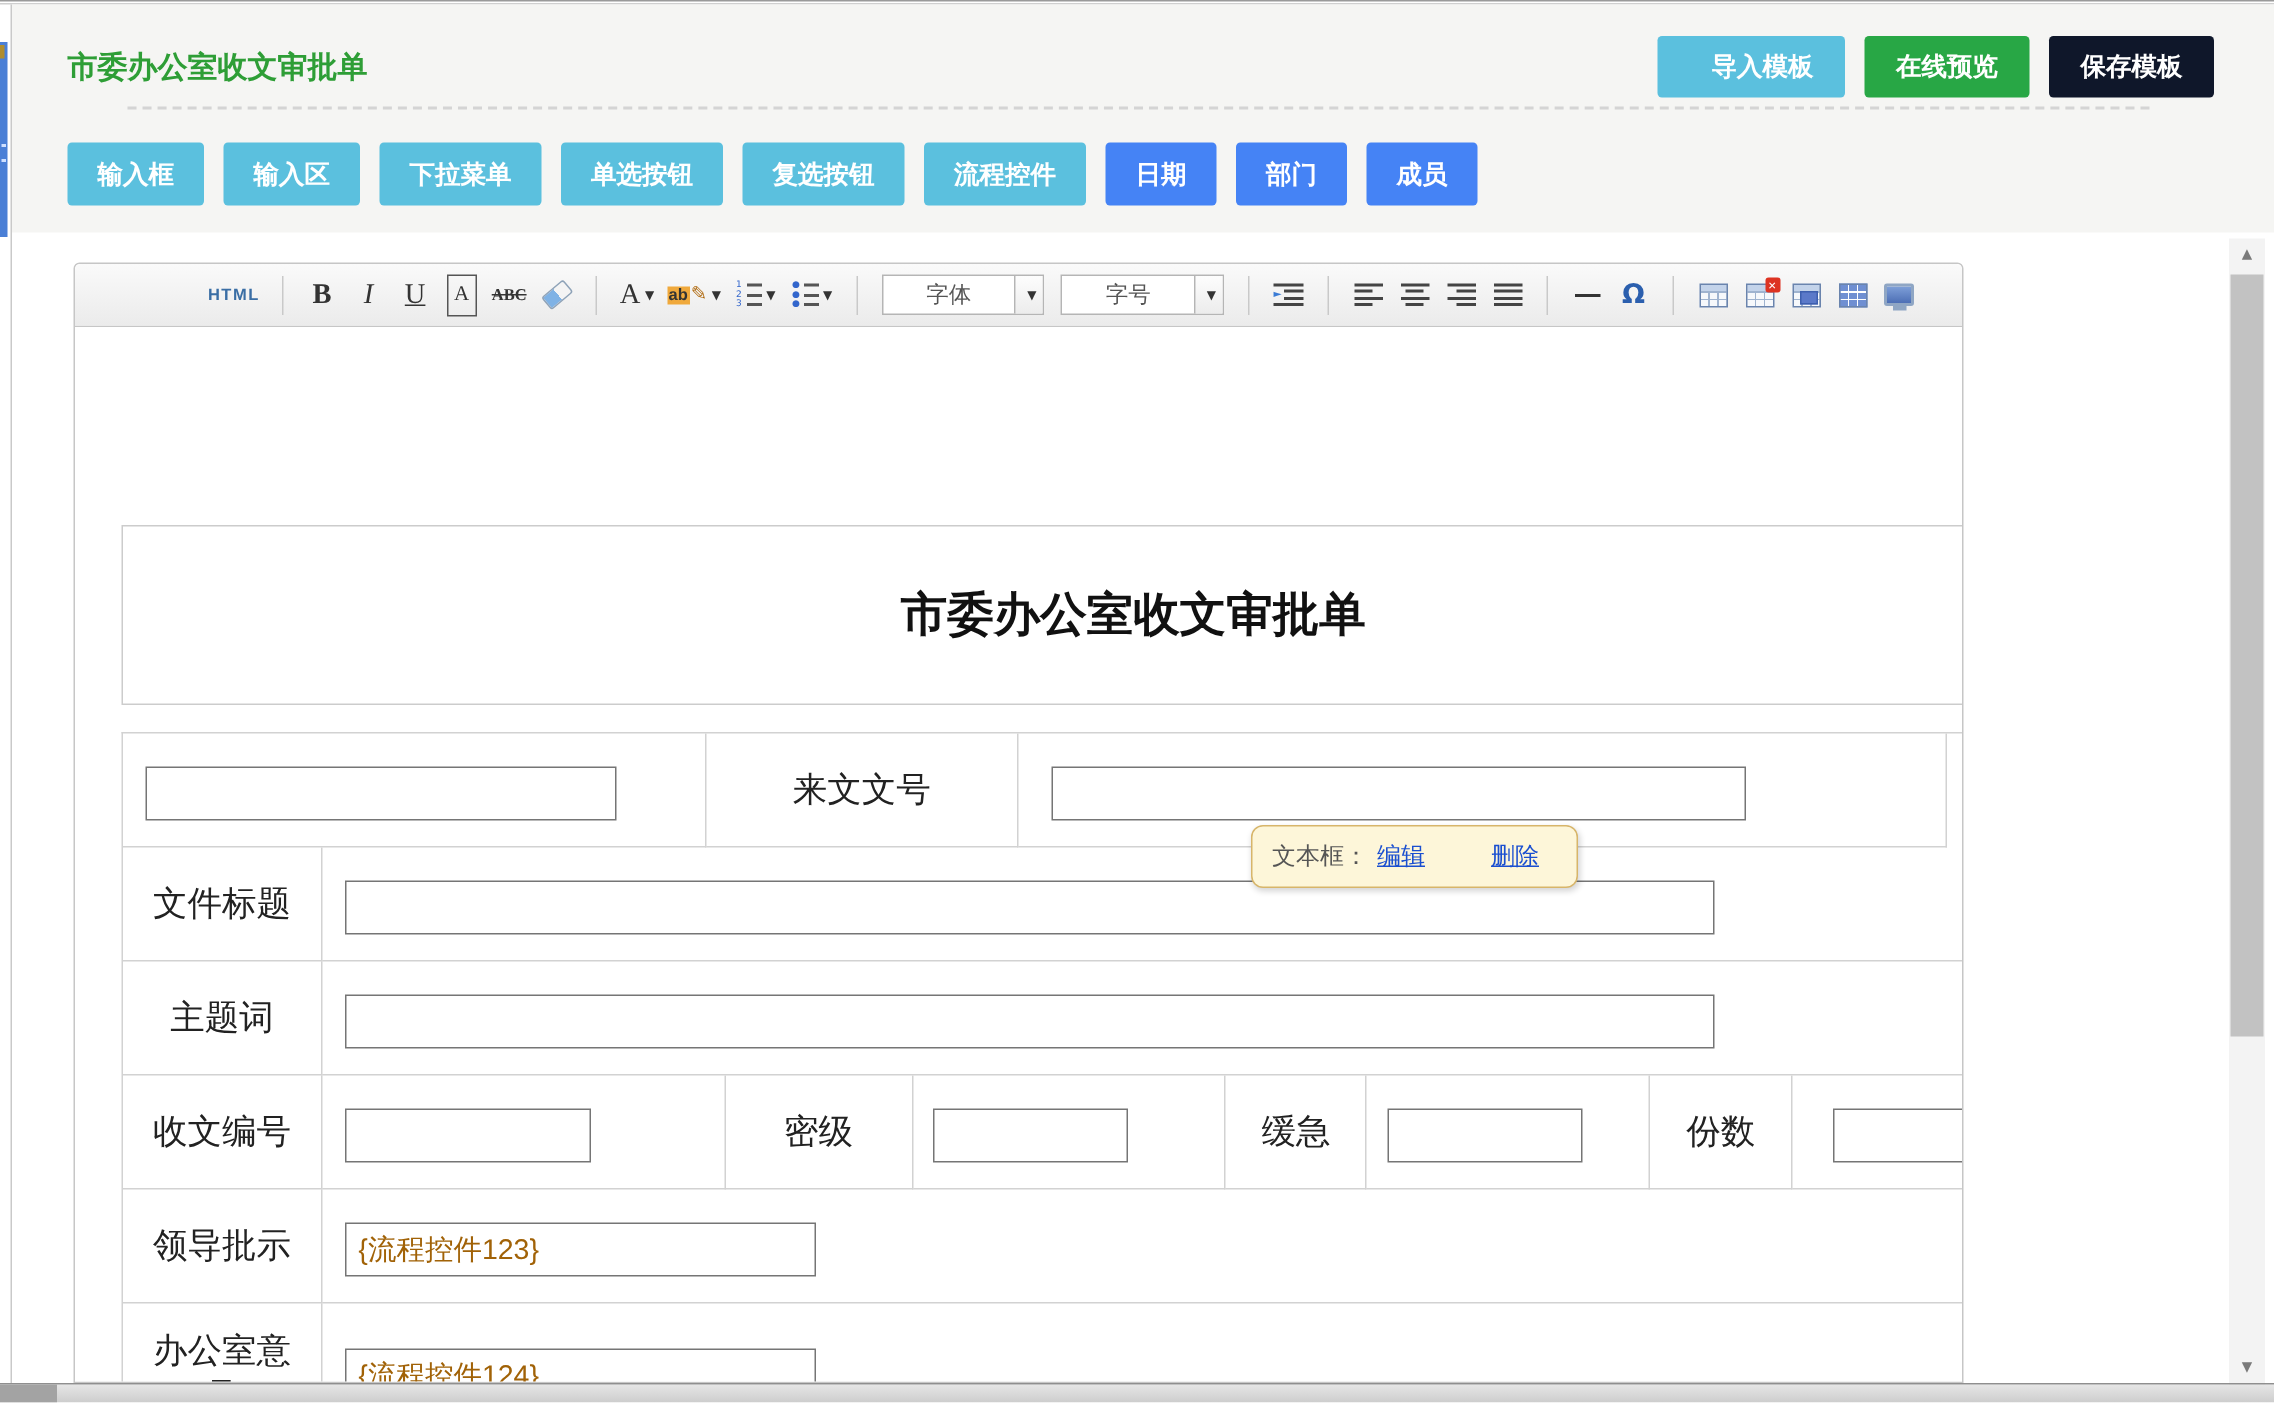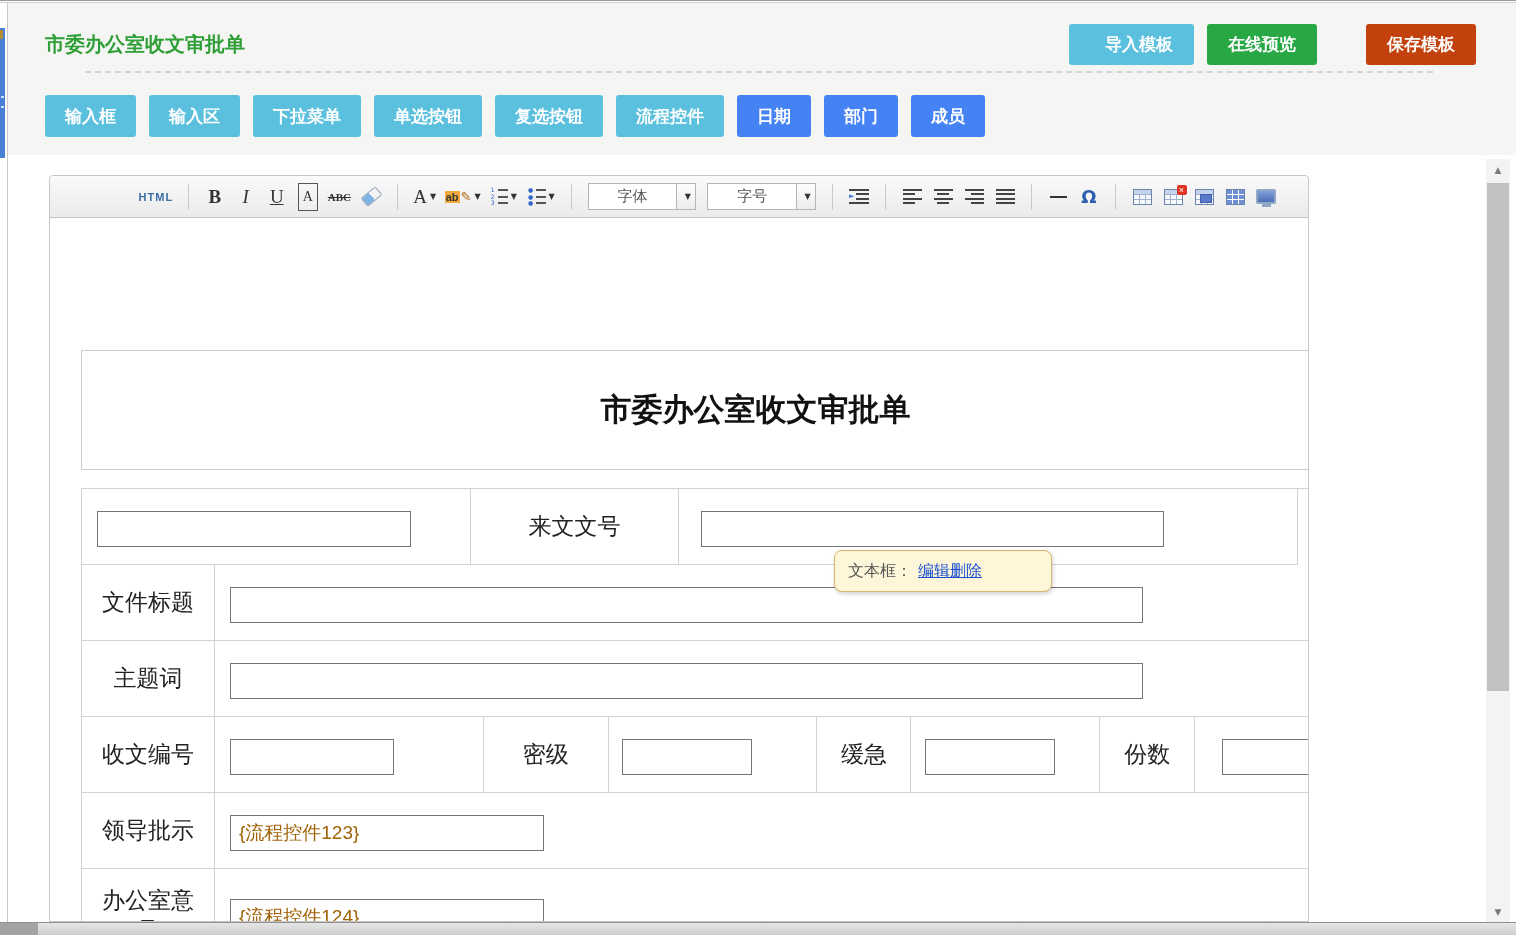--- a/index.html
+++ b/index.html
@@ -17,21 +17,21 @@
   .left-fleck { position:absolute; left:0; top:30px; width:3px; height:9px; background:#b08d2e; }
 
   
   .header { position:absolute; left:8px; top:3px; right:0; height:152px; background:#f5f5f3; }
   .header-title { position:absolute; left:37px; top:28px; font-size:20px; font-weight:bold; color:#2e9e36; }
   .header-actions { position:absolute; right:40px; top:21px; display:flex; gap:13px; }
   .abtn { height:41px; padding:0 21px; border:none; border-radius:3px; color:#fff;
     font-size:17px; font-weight:bold; font-family:inherit; cursor:pointer; }
   .act-import { background:#5bc0de;padding-left:36px; }
   .act-preview { background:#28a745; }
-  .act-save { background:#c2410c;margin-left:36px; }
+  .act-save { background:#0f172a; }
   .dashed-sep { position:absolute; left:77px; width:1348px; top:68px; border-top:2px dashed #d4d4d4; }
   .widget-row { position:absolute; left:37px; top:92px; display:flex; gap:13px; }
   .wbtn { height:42px; padding:0 20px; border:none; border-radius:3px; background:#5bc0de;
     color:#fff; font-size:17px; font-weight:bold; font-family:inherit; cursor:pointer; }
   .wbtn-dark { background:#4583f5; }
 
   
   .editor { position:absolute; left:49px; top:175px; width:1260px; height:747px;
     border:1px solid #c6c6c6; border-radius:4px 4px 0 0; background:#fff; }
   .etoolbar { height:42px; background:linear-gradient(#fafafa,#ebebeb);
@@ -104,21 +104,21 @@
     font-size:19px; color:#a16207; padding:0 8px; font-family:inherit; }
   .lbl-wrap { width:96px; line-height:30px; text-align:center; align-self:flex-start; margin-top:16px; }
 
   
   .tooltip { position:absolute; left:784px; top:332px; width:218px; height:42px;
     background:#fdf6d9; border:1px solid #d7b56a; border-radius:8px;
     box-shadow:1px 2px 4px rgba(0,0,0,.18); display:flex; align-items:center;
     font-size:16px; color:#555; padding-left:13px; z-index:5; }
   .tooltip a { color:#1a4fd0; text-decoration:underline; cursor:pointer; }
   .tt-edit { margin-left:6px; }
-  .tt-del { }
+  .tt-del { margin-left:44px; }
 
   
   .vscroll { position:absolute; right:6px; top:159px; width:24px; height:766px; background:#f3f3f3; }
   .sb-btn { position:absolute; left:0; width:24px; height:22px; display:flex; align-items:center;
     justify-content:center; font-size:9px; color:#7a7a7a; font-family:"DejaVu Sans",sans-serif; cursor:pointer; }
   .sb-up { top:0; } .sb-down { bottom:2px; }
   .sb-thumb { position:absolute; left:1px; top:24px; width:22px; height:508px; background:#c2c2c2; cursor:pointer; }
 
   
   .bottom-strip { position:absolute; left:0; right:0; bottom:0; height:13px;

